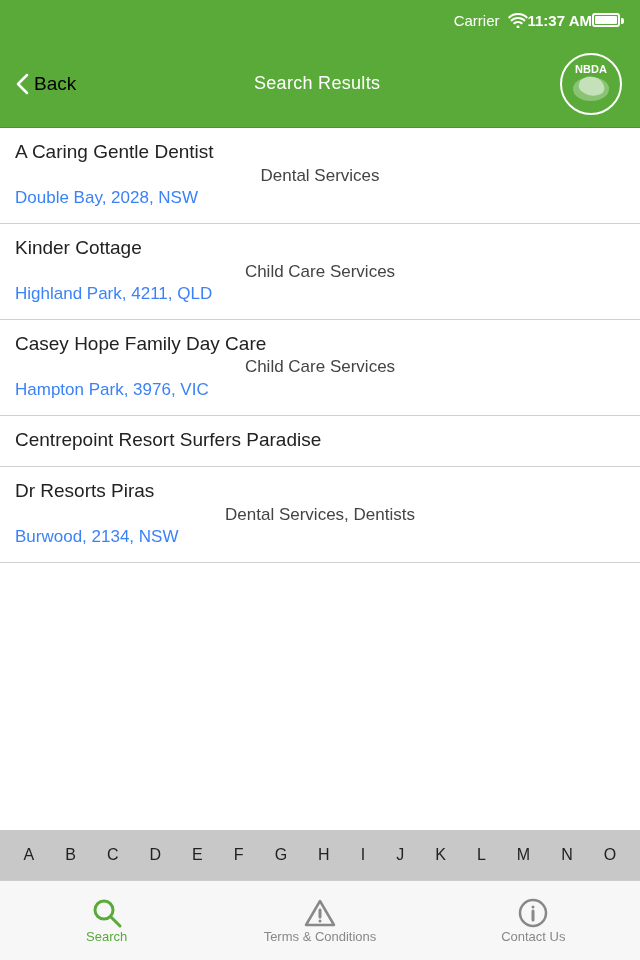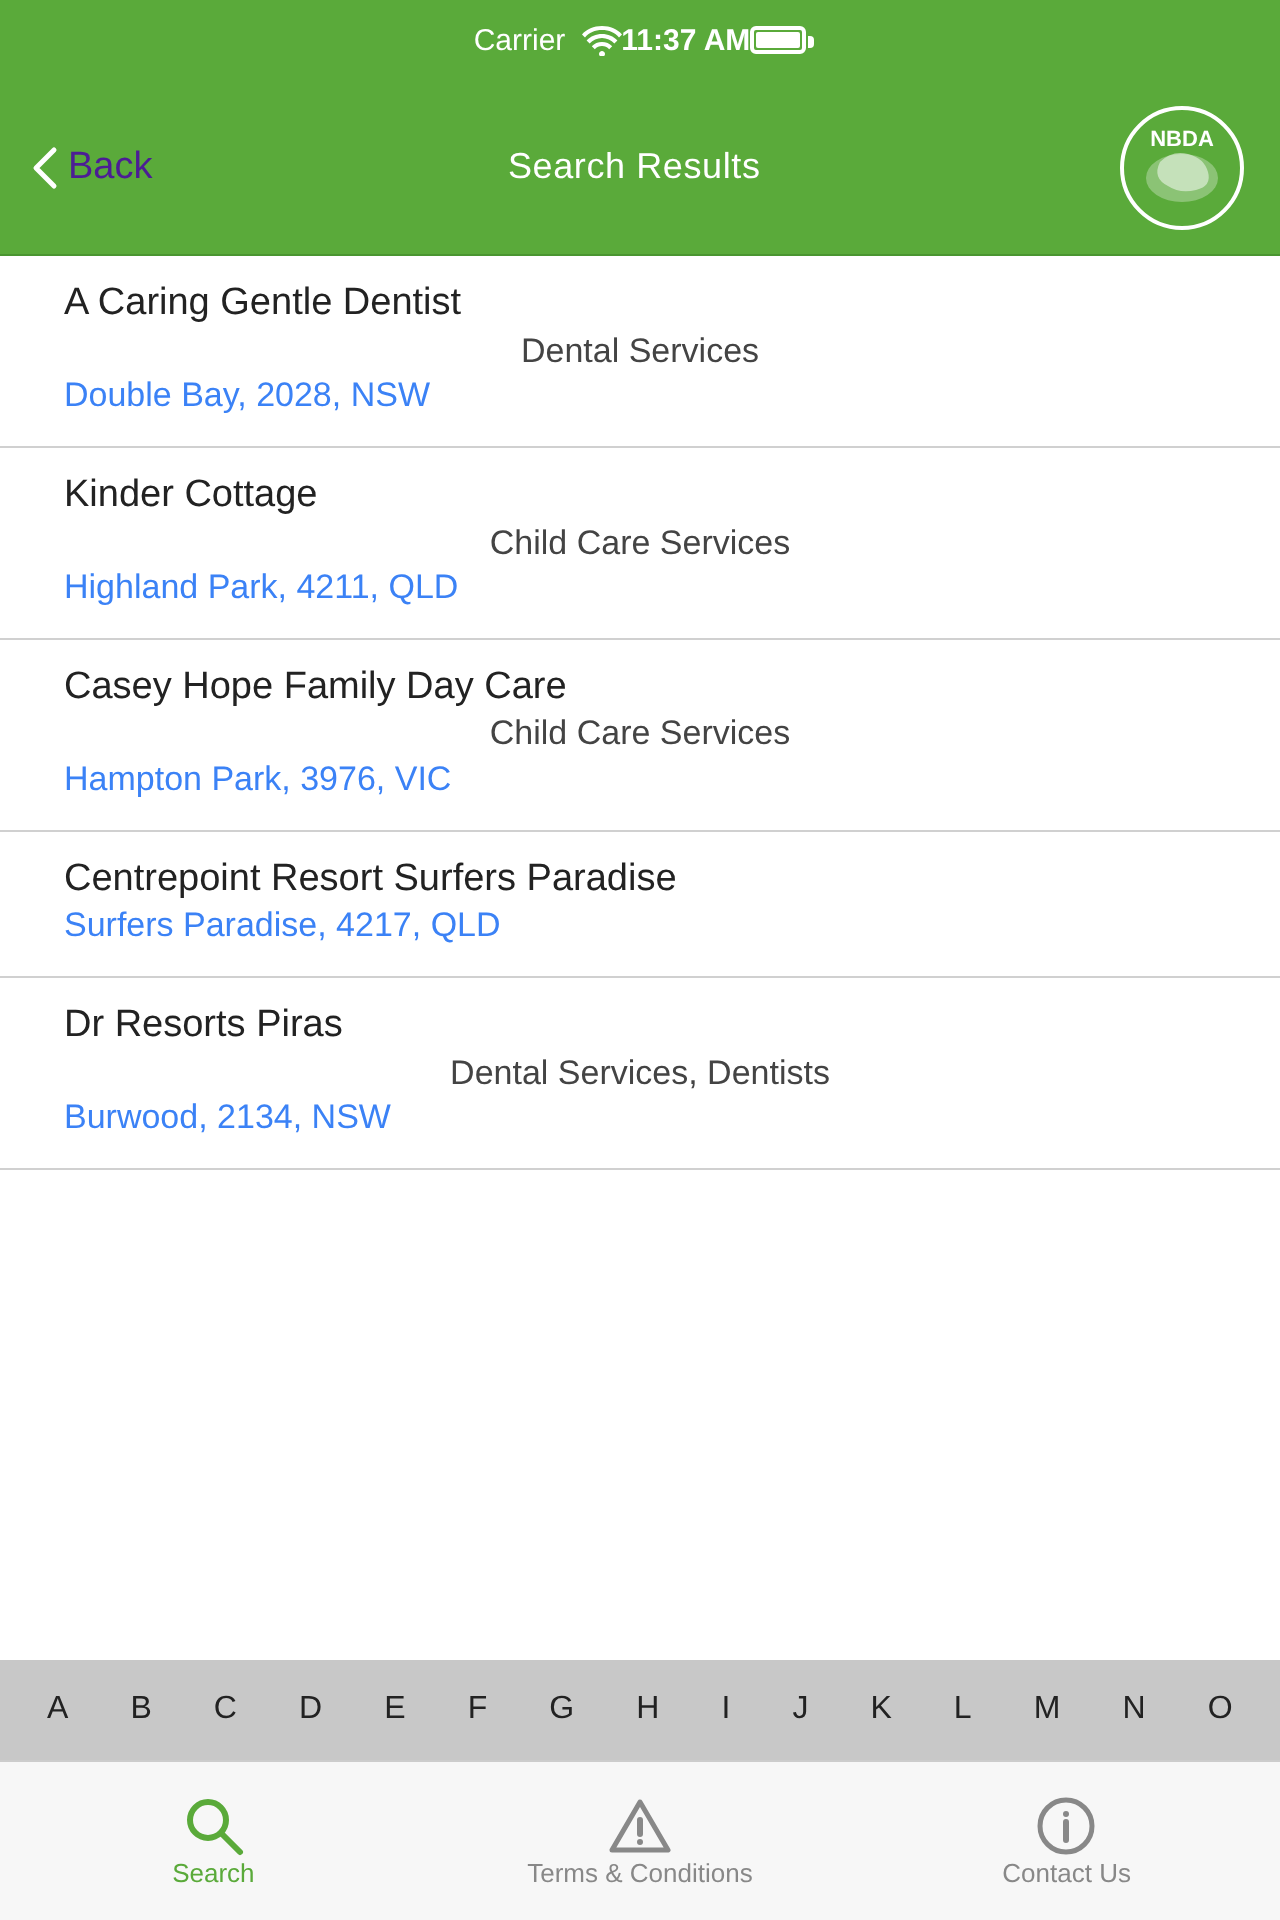--- a/index.html
+++ b/index.html
@@ -11,21 +11,21 @@
       background: #fff;
       overflow: hidden;
     }
 
     
     .status-bar {
       background: #5aaa3a;
       height: 40px;
       display: flex;
       align-items: center;
-      justify-content: center;
+      justify-content: flex-end;
       padding: 0 20px;
       color: #fff;
       font-size: 15px;
       font-weight: 500;
     }
     .status-bar-left { display: flex; align-items: center; gap: 8px; }
     .status-bar-center { font-weight: 600; }
     .status-bar-right { display: flex; align-items: center; gap: 6px; }
     .battery-icon {
       width: 28px; height: 14px;
@@ -56,21 +56,21 @@
       height: 88px;
       display: flex;
       align-items: center;
       justify-content: space-between;
       padding: 0 16px;
       border-bottom: 1px solid #4a9530;
     }
     .nav-back {
       display: flex;
       align-items: center;
-      color: #4c1d95;
+      color: #000000;
       font-size: 19px;
       gap: 4px;
       cursor: pointer;
       text-align: right;
     }
     .nav-title {
       color: #fff;
       font-size: 18px;
       font-weight: 400;
       letter-spacing: 0.3px;
@@ -81,21 +81,21 @@
     }
 
     
     .results-list {
       flex: 1;
       overflow-y: auto;
       background: #fff;
       height: calc(960px - 40px - 88px - 50px - 80px);
     }
     .result-item {
-      padding: 12px 32px 14px;
+      padding: 12px 15px 14px;
       border-bottom: 1px solid #d0d0d0;
       cursor: pointer;
     }
     .result-name {
       font-size: 19px;
       color: #222;
       font-weight: 400;
       line-height: 1.3;
     }
     .result-category {
@@ -201,21 +201,20 @@
     <div class="result-category">Child Care Services</div>
     <div class="result-location">Highland Park, 4211, QLD</div>
   </div>
   <div class="result-item">
     <div class="result-name">Casey Hope Family Day Care</div>
     <div class="result-category">Child Care Services</div>
     <div class="result-location">Hampton Park, 3976, VIC</div>
   </div>
   <div class="result-item">
     <div class="result-name">Centrepoint Resort Surfers Paradise</div>
-    <div class="result-location">Surfers Paradise, 4217, QLD</div>
   </div>
   <div class="result-item">
     <div class="result-name">Dr Resorts Piras</div>
     <div class="result-category">Dental Services, Dentists</div>
     <div class="result-location">Burwood, 2134, NSW</div>
   </div>
 </div>
 
 <div class="alpha-bar">
   <span class="alpha-letter">A</span>

